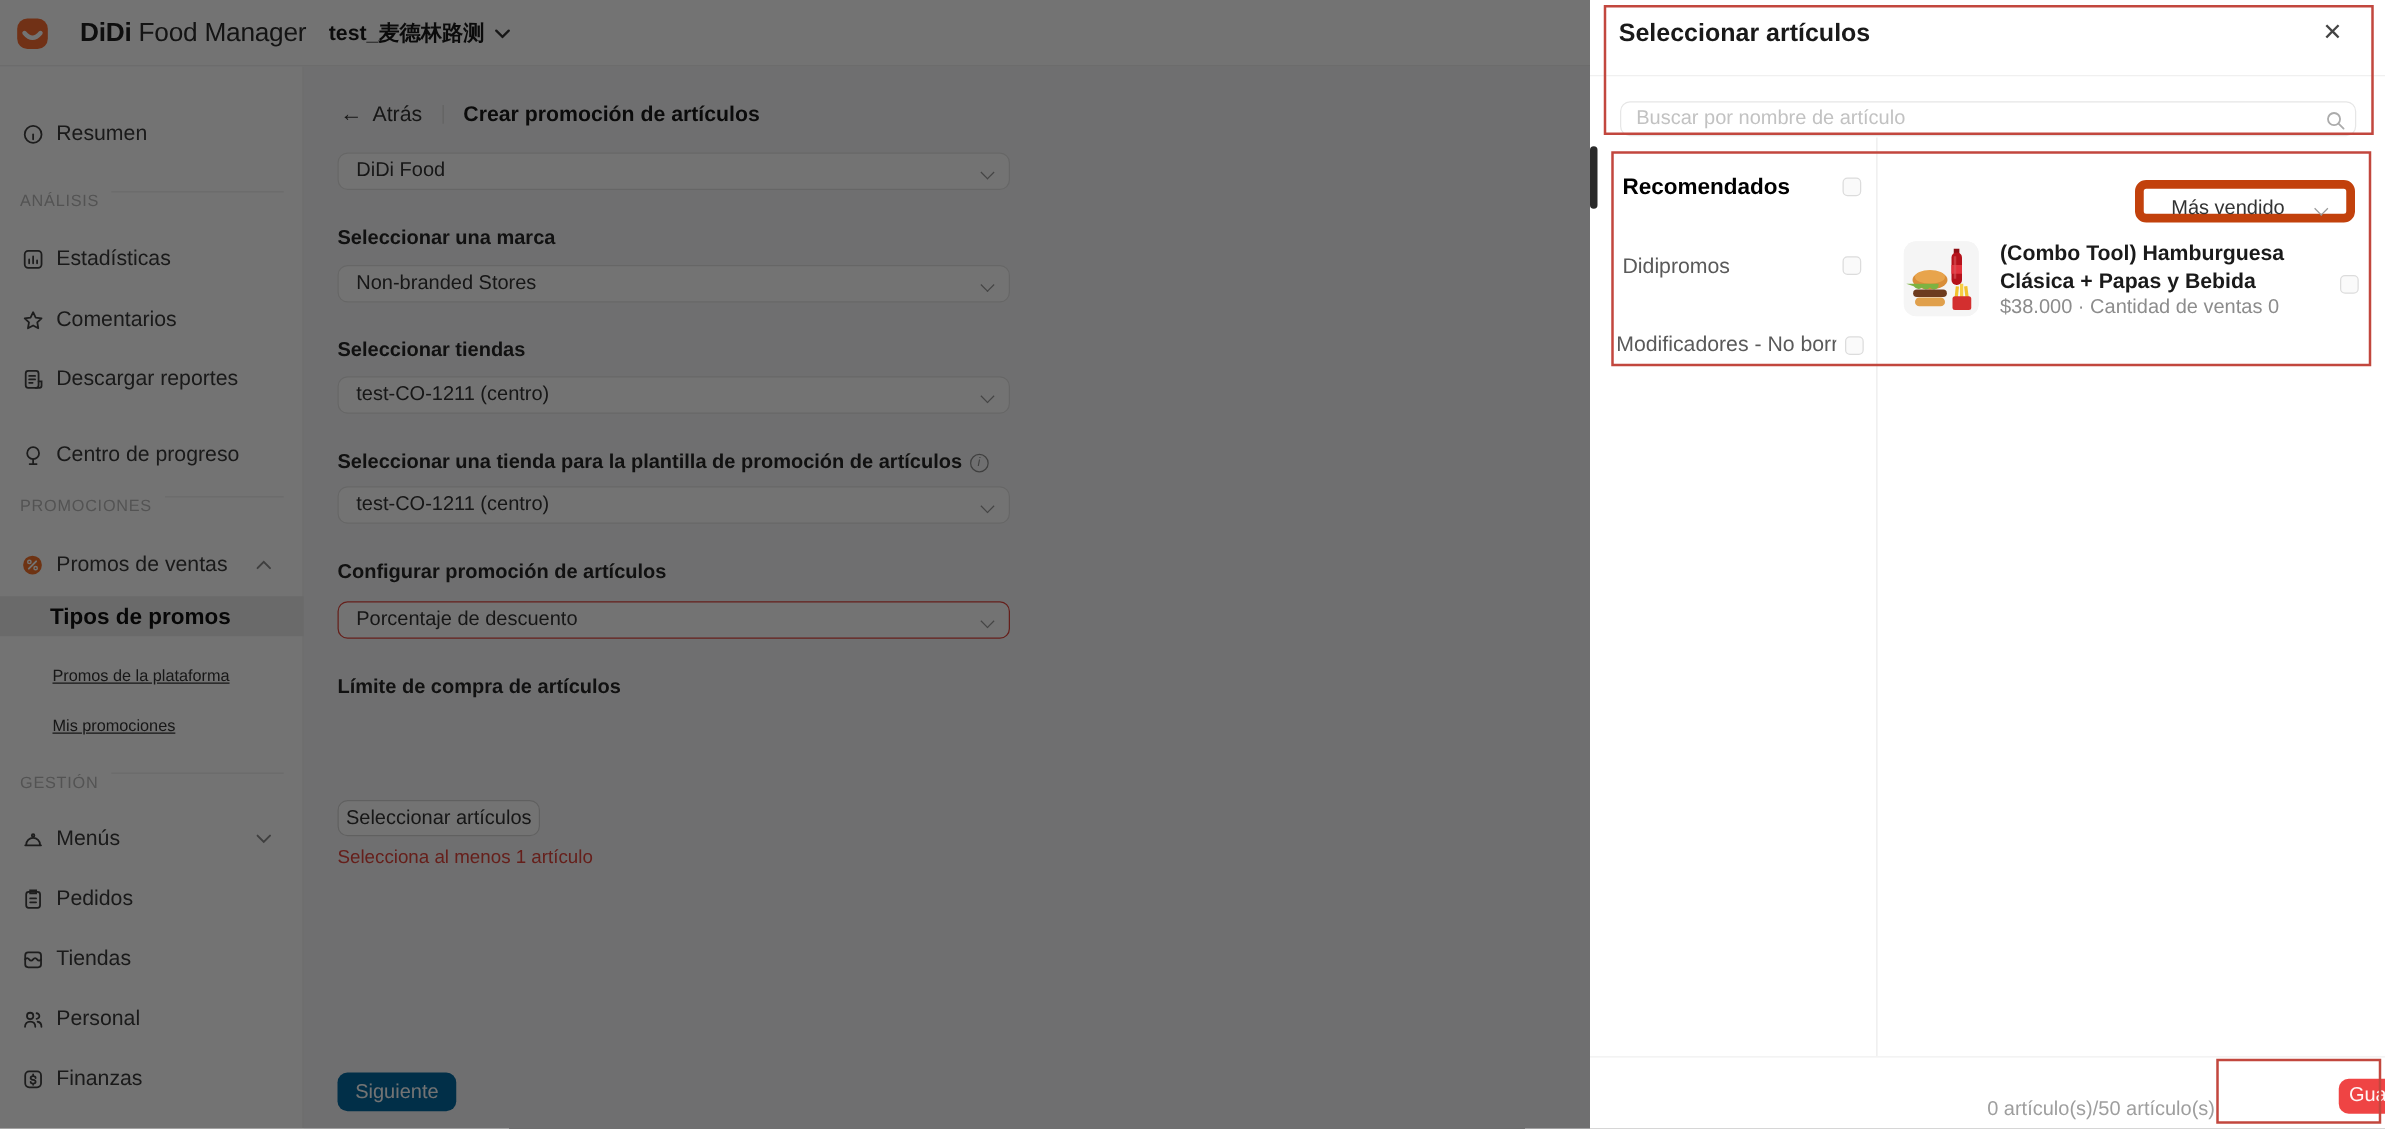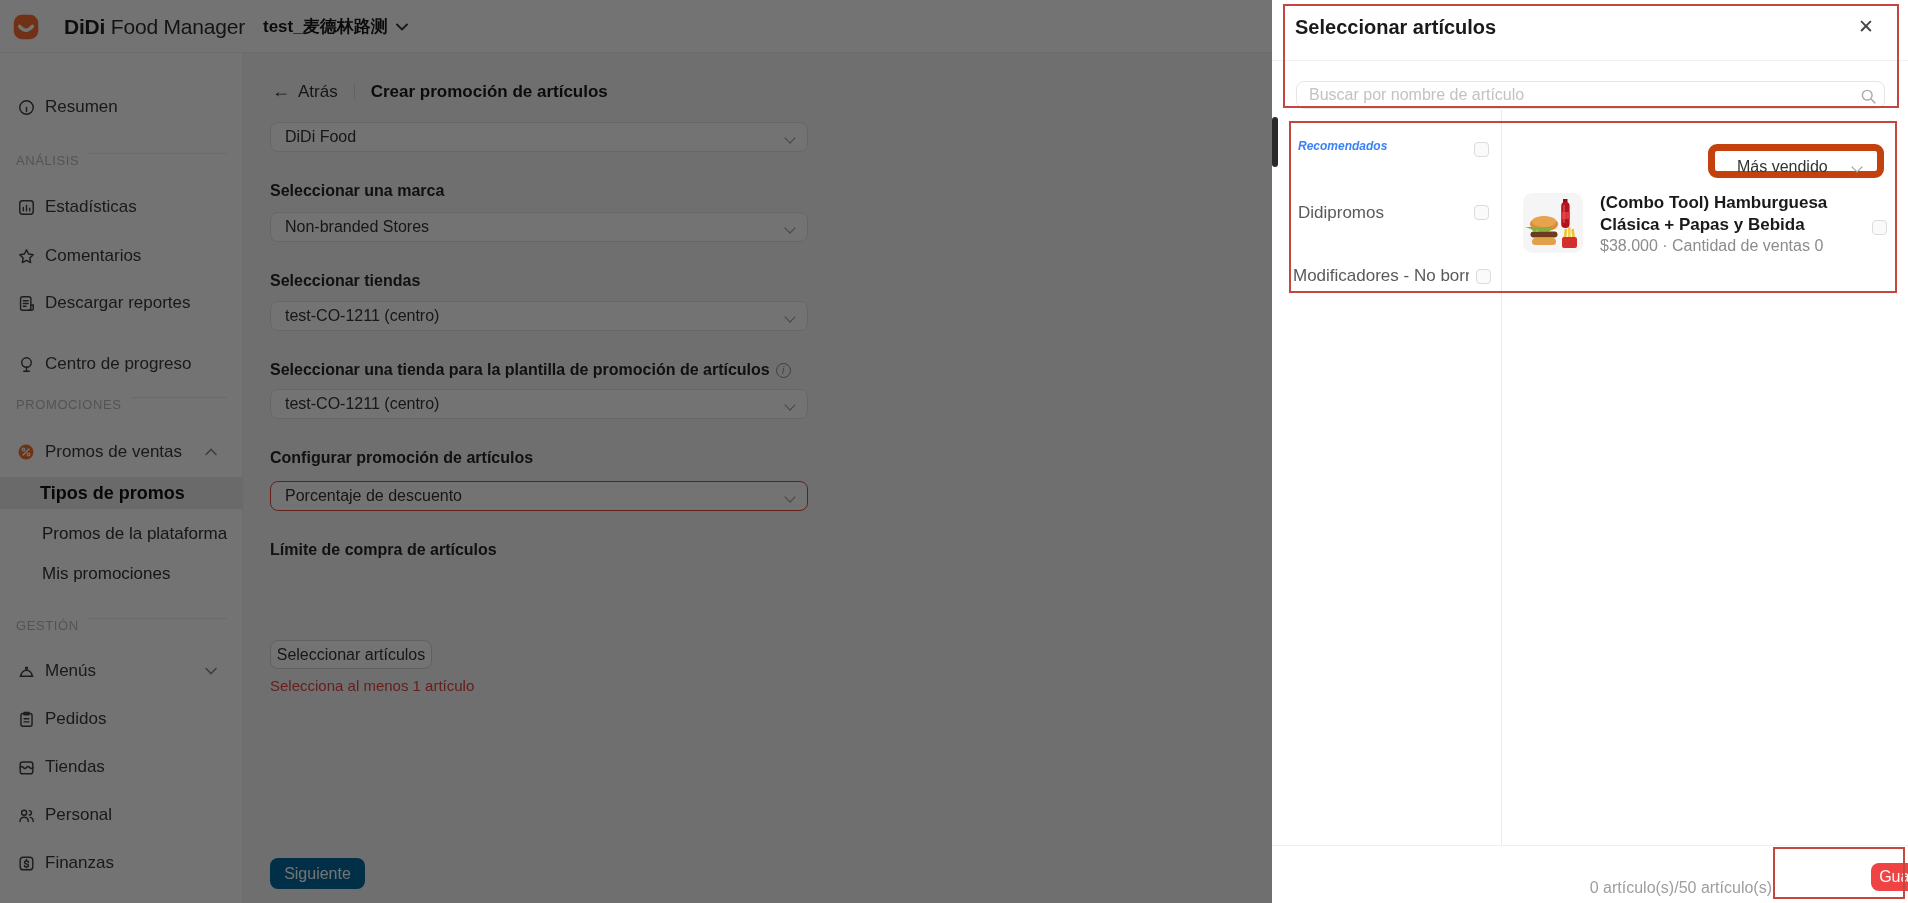--- a/index.html
+++ b/index.html
@@ -13,21 +13,21 @@
   .brand-txt b { font-weight:700; }
   .brand-txt span { font-weight:400; color:#2E2E2E; }
   .store-sel { position:absolute; left:263px; top:0; height:53px; display:flex; align-items:center; gap:8px; font-size:17px; font-weight:700; color:#1A1A1A; cursor:pointer; }
 
   
   .sidebar { position:absolute; left:0; top:53px; width:243px; bottom:0; background:#fff; border-right:1px solid #EFEFEF; z-index:5; }
   .nav-row { position:absolute; left:0; width:243px; height:26px; display:flex; align-items:center; padding-left:16px; gap:9px; color:#3A3A3A; font-size:17px; cursor:pointer; }
   .nav-row .ic { width:20px; height:20px; flex:0 0 20px; display:flex; align-items:center; justify-content:center; }
   .nav-sec { position:absolute; left:0; width:243px; height:16px; display:flex; align-items:flex-start; padding:0 16px; gap:10px; color:#B9B9B9; font-size:13px; letter-spacing:0.6px; }
   .nav-sec .line { flex:1; height:1px; background:#ECECEC; }
-  .nav-sub { position:absolute; left:0; width:243px; height:24px; display:flex; align-items:flex-start; padding-left:42px; font-size:17px; color:#333; cursor:pointer; }
+  .nav-sub { position:absolute; left:0; width:243px; height:24px; display:flex; align-items:flex-end; padding-left:42px; font-size:13px; color:#333; cursor:pointer;text-decoration:underline; }
   .nav-pill { position:absolute; left:0; width:243px; height:32px; background:#ECECEC; display:flex; align-items:center; padding-left:40px; font-size:18px; font-weight:700; color:#111; cursor:pointer; }
   .nav-chev { position:absolute; right:26px; }
 
   
   .content { position:absolute; left:243px; top:53px; right:0; bottom:0; background:#F7F7F8; }
   .crumb { position:absolute; left:29px; top:28px; display:flex; align-items:center; font-size:17px; color:#333; }
   .crumb .arrow { font-size:18px; margin-right:8px; color:#333; }
   .crumb .sep { width:1px; height:15px; background:#D9D9D9; margin:0 16px; }
   .crumb .ttl { font-weight:700; color:#1A1A1A; }
   .flabel { position:absolute; left:27px; font-size:16px; font-weight:700; color:#262626; display:flex; align-items:center; gap:6px; }
@@ -45,21 +45,21 @@
   
   .drawer { position:absolute; top:0; right:0; width:636px; height:903px; background:#fff; z-index:50; }
   .d-title { position:absolute; left:23px; top:16px; font-size:20px; font-weight:700; color:#1A1A1A; }
   .d-close { position:absolute; right:34px; top:17px; font-size:19px; color:#444; cursor:pointer; line-height:1; }
   .d-hr1 { position:absolute; left:0; top:60px; width:636px; height:1px; background:#F0F0F0; }
   .d-search { position:absolute; left:24px; top:81px; width:589px; height:28px; border:1px solid #E6E6E6; border-radius:8px; background:#fff; padding:0 36px 0 12px; font-size:16px; color:#333; font-family:"Liberation Sans",sans-serif; }
   .d-search::placeholder { color:#C2C2C2; }
   .d-search-ic { position:absolute; left:588px; top:88px; }
   .d-vline { position:absolute; left:229px; top:110px; width:1px; height:735px; background:#EBEBEB; }
   .cat-label { position:absolute; left:26px; font-size:17px; color:#5A5A5A; white-space:nowrap; overflow:hidden; max-width:176px; cursor:pointer; }
-  .cat-label.selected { font-size:12px; font-weight:700; color:#3b82f6;font-style:italic; }
+  .cat-label.selected { font-size:18px; font-weight:700; color:#000000; }
   .cb { position:absolute; width:15px; height:15px; border:1.5px solid #DCDCDC; border-radius:4px; background:#FAFAFA; cursor:pointer; }
   .sort-sel { position:absolute; left:436px; top:144px; width:176px; height:34px; border:7px solid #c2410c; border-radius:9px; background:#fff; font-size:16px; color:#333; line-height:32px; padding-left:22px; cursor:pointer; }
   .sort-sel .chev { top:12px; right:16px; }
   .thumb { position:absolute; left:251px; top:193px; width:60px; height:60px; border-radius:10px; background:#F4F4F4; overflow:hidden; }
   .item-title { position:absolute; left:328px; top:192px; width:272px; font-size:17px; font-weight:700; color:#1A1A1A; line-height:22px; }
   .item-meta { position:absolute; left:328px; top:237px; font-size:16px; color:#8C8C8C; }
   .d-hr2 { position:absolute; left:0; top:845px; width:636px; height:1px; background:#F0F0F0; }
   .d-count { position:absolute; right:136px; top:879px; font-size:16px; color:#9E9E9E; }
   .btn-save { position:absolute; left:555px; top:863px; width:75px; height:28px; background:#ef4444; border:none; border-radius:8px; color:rgba(255,255,255,0.95); font-size:16px; display:flex; align-items:center; justify-content:center; cursor:pointer;margin-left:44px; }
   .d-scroll { position:absolute; left:0; top:117px; width:6px; height:50px; background:#2A2A2A; border-radius:3px; z-index:55; }

